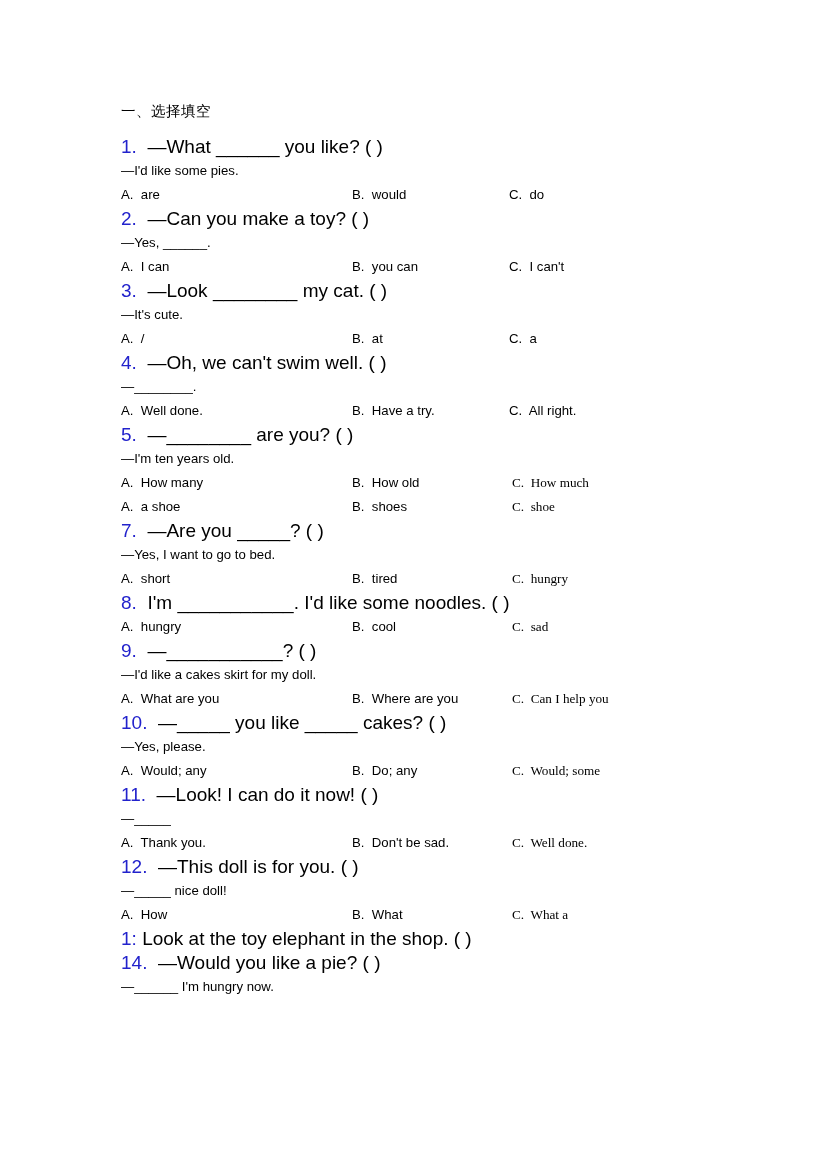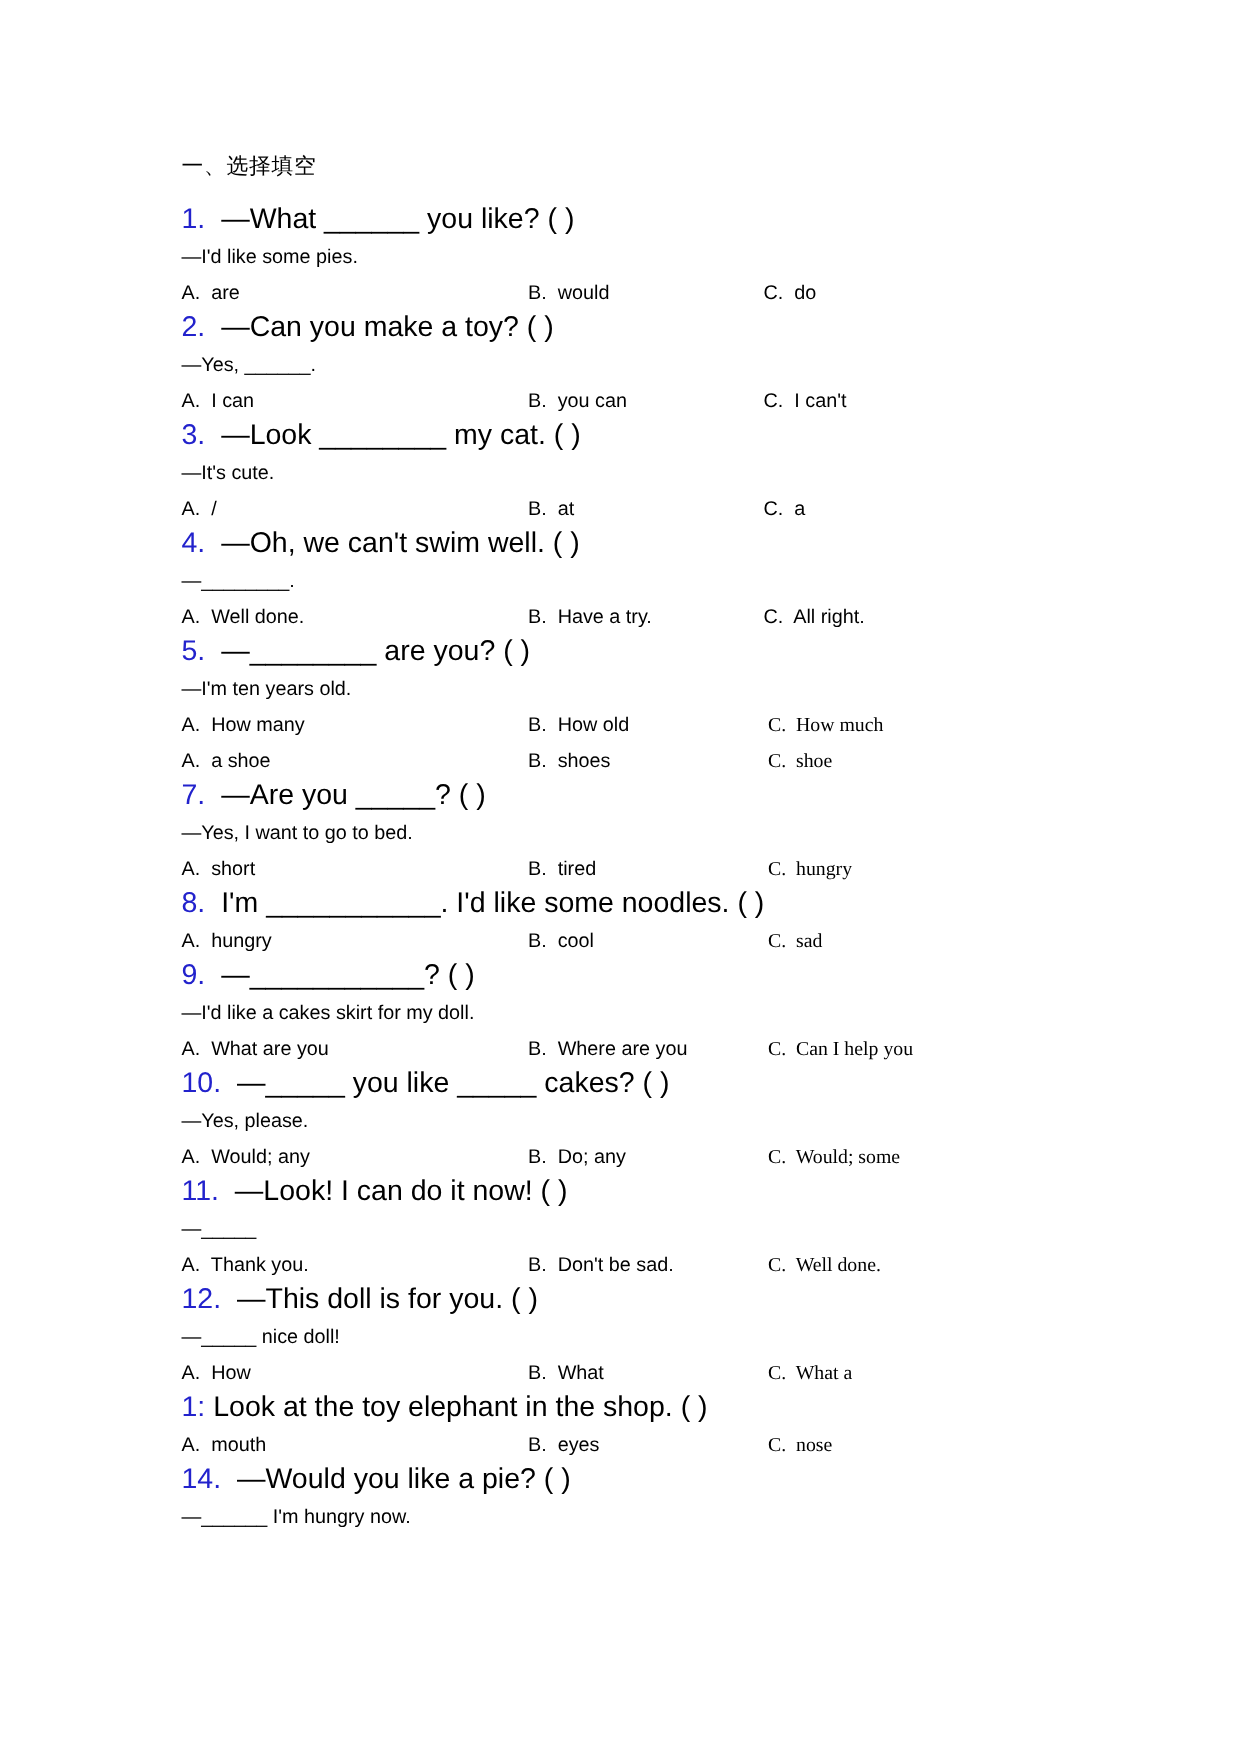--- a/index.html
+++ b/index.html
@@ -176,23 +176,18 @@
 
     <div class="line qline"><span class="qnum">12.</span>&nbsp; <span class="stem">—This doll is for you. (  )</span></div>
     <div class="dialog-line">—_____ nice doll!</div>
     <div class="opts">
       <span class="opt optA"><span>A.</span>&nbsp; <span>How</span></span>
       <span class="opt optB"><span>B.</span>&nbsp; <span>What</span></span>
       <span class="opt optC shift"><span>C.</span>&nbsp; <span>What a</span></span>
     </div>
 
     <div class="line qline"><span class="qnum">1:</span> <span class="stem">Look at the toy elephant in the shop. (   )</span></div>
-    <div class="opts">
-      <span class="opt optA"><span>A.</span>&nbsp; <span>mouth</span></span>
-      <span class="opt optB"><span>B.</span>&nbsp; <span>eyes</span></span>
-      <span class="opt optC shift"><span>C.</span>&nbsp; <span>nose</span></span>
-    </div>
 
     <div class="line qline"><span class="qnum">14.</span>&nbsp; <span class="stem">—Would you like a pie? (  )</span></div>
     <div class="dialog-line">—______ I'm hungry now.</div>
 
   </div>
 </div>
 
 </body></html>

